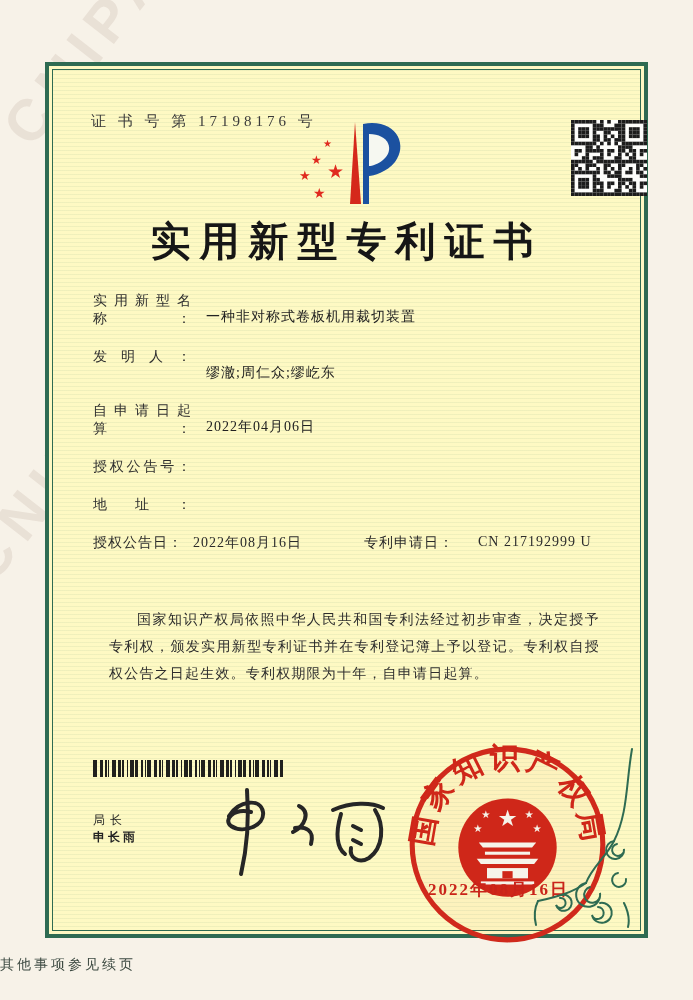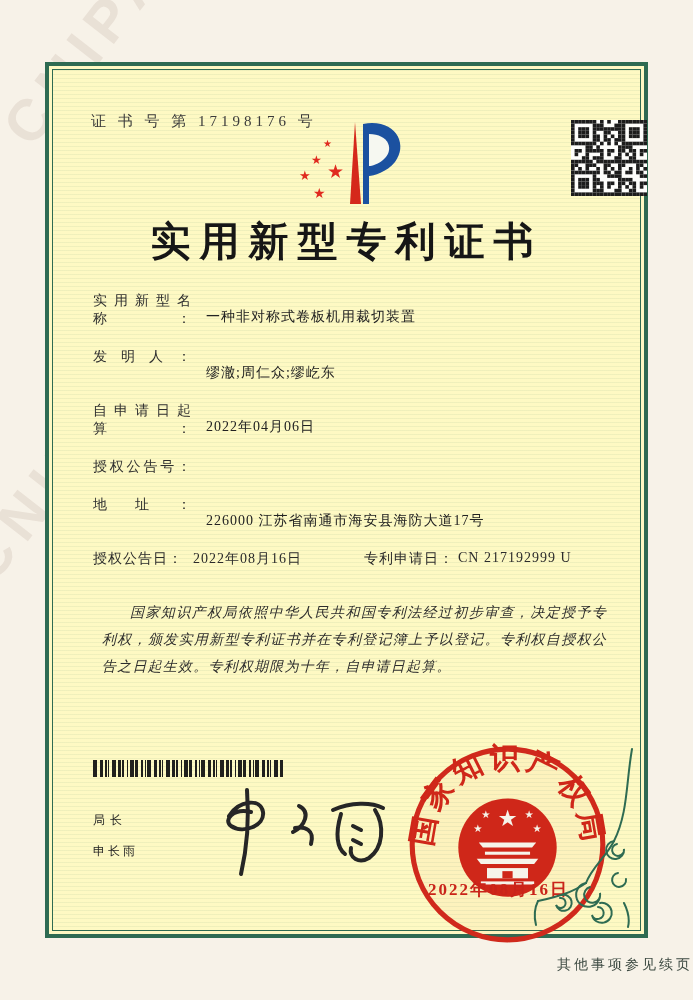--- a/index.html
+++ b/index.html
@@ -42,37 +42,37 @@
     display:inline-block;width:99px;text-align:justify;text-align-last:justify;
     flex:0 0 99px;color:#2f2f2f;
   }
   .fvalue{margin-left:14px;color:#222;margin-top:16px;}
   .grant-row{display:flex;}
   .grant-right{margin-left:62px;display:flex;}
   .paras{
     position:absolute;left:40px;top:520px;width:523px;
     font-size:14px;line-height:27px;letter-spacing:1.2px;color:#2d2d2d;text-align:justify;
   }
-  .paras p{margin:9px;text-indent:2em;font-style:italic;}
+  .paras p{margin:16px;text-indent:2em;}
   .barcode{position:absolute;left:40px;top:690px;width:196px;height:17px;}
   .barcode span{display:inline-block;height:100%;background:#20201e;vertical-align:top;}
   .officer{position:absolute;left:40px;top:742px;font-size:12px;letter-spacing:5px;color:#232323;}
-  .officer .name{margin-top:14px;letter-spacing:3px;}
+  .officer .name{letter-spacing:3px;font-weight:bold;}
   .signature{position:absolute;left:146px;top:712px;}
   .seal{position:absolute;left:352px;top:672px;}
   .seal-date{
     position:absolute;left:375px;top:808px;font-size:17px;font-weight:bold;
     color:#c9241a;letter-spacing:2px;white-space:nowrap;
   }
   .page-info{
     position:absolute;left:0;top:856px;width:100%;text-align:center;
     font-size:13px;letter-spacing:2px;color:#333;
   }
   .continue-note{
-    position:absolute;left:0;top:956px;width:100%;text-align:right;
+    position:absolute;left:0;top:956px;width:100%;text-align:left;
     font-size:14px;letter-spacing:3px;color:#3d4a42;z-index:3;
   }
   .flourish{position:absolute;right:2px;bottom:2px;}
 </style>
 </head>
 <body>
 
 <div class="wm" style="left:-28px;top:14px;">CNIPA</div>
 <div class="wm" style="left:428px;top:300px;">CNIPA</div>
 <div class="wm" style="left:-66px;top:450px;">CNIPA</div>
@@ -376,28 +376,27 @@
       </div>
       <div class="frow">
         <span class="flabel">自申请日起算：</span>
         <span class="fvalue">2022年04月06日</span>
       </div>
       <div class="frow">
         <span class="flabel">授权公告号：</span>
       </div>
       <div class="frow">
         <span class="flabel">地址：</span>
-        <span class="fvalue">226000 江苏省南通市海安县海防大道17号</span>
       </div>
       <div class="frow grant-row">
         <span>授权公告日：</span>
         <span style="margin-left:10px">2022年08月16日</span>
         <span class="grant-right">
           <span>专利申请日：</span>
-          <span style="margin-left:4px">CN 217192999 U</span>
+          <span style="margin-left:24px">CN 217192999 U</span>
         </span>
       </div>
     </div>
 
     <div class="paras">
       <p>国家知识产权局依照中华人民共和国专利法经过初步审查，决定授予专利权，颁发实用新型专利证书并在专利登记簿上予以登记。专利权自授权公告之日起生效。专利权期限为十年，自申请日起算。</p>
     </div>
 
     <div class="barcode" id="barcode"><span style="width:4px;margin-right:3px"></span><span style="width:3px;margin-right:2px"></span><span style="width:2px;margin-right:1px"></span><span style="width:1px;margin-right:3px"></span><span style="width:4px;margin-right:2px"></span><span style="width:3px;margin-right:1px"></span><span style="width:2px;margin-right:3px"></span><span style="width:1px;margin-right:2px"></span><span style="width:4px;margin-right:1px"></span><span style="width:3px;margin-right:3px"></span><span style="width:2px;margin-right:2px"></span><span style="width:1px;margin-right:1px"></span><span style="width:4px;margin-right:3px"></span><span style="width:3px;margin-right:2px"></span><span style="width:2px;margin-right:1px"></span><span style="width:1px;margin-right:3px"></span><span style="width:4px;margin-right:2px"></span><span style="width:3px;margin-right:1px"></span><span style="width:2px;margin-right:3px"></span><span style="width:1px;margin-right:2px"></span><span style="width:4px;margin-right:1px"></span><span style="width:3px;margin-right:3px"></span><span style="width:2px;margin-right:2px"></span><span style="width:1px;margin-right:1px"></span><span style="width:4px;margin-right:3px"></span><span style="width:3px;margin-right:2px"></span><span style="width:2px;margin-right:1px"></span><span style="width:1px;margin-right:3px"></span><span style="width:4px;margin-right:2px"></span><span style="width:3px;margin-right:1px"></span><span style="width:2px;margin-right:3px"></span><span style="width:1px;margin-right:2px"></span><span style="width:4px;margin-right:1px"></span><span style="width:3px;margin-right:3px"></span><span style="width:2px;margin-right:2px"></span><span style="width:1px;margin-right:1px"></span><span style="width:4px;margin-right:3px"></span><span style="width:3px;margin-right:2px"></span><span style="width:2px;margin-right:1px"></span><span style="width:1px;margin-right:3px"></span><span style="width:4px;margin-right:2px"></span><span style="width:3px;margin-right:1px"></span></div>
 

